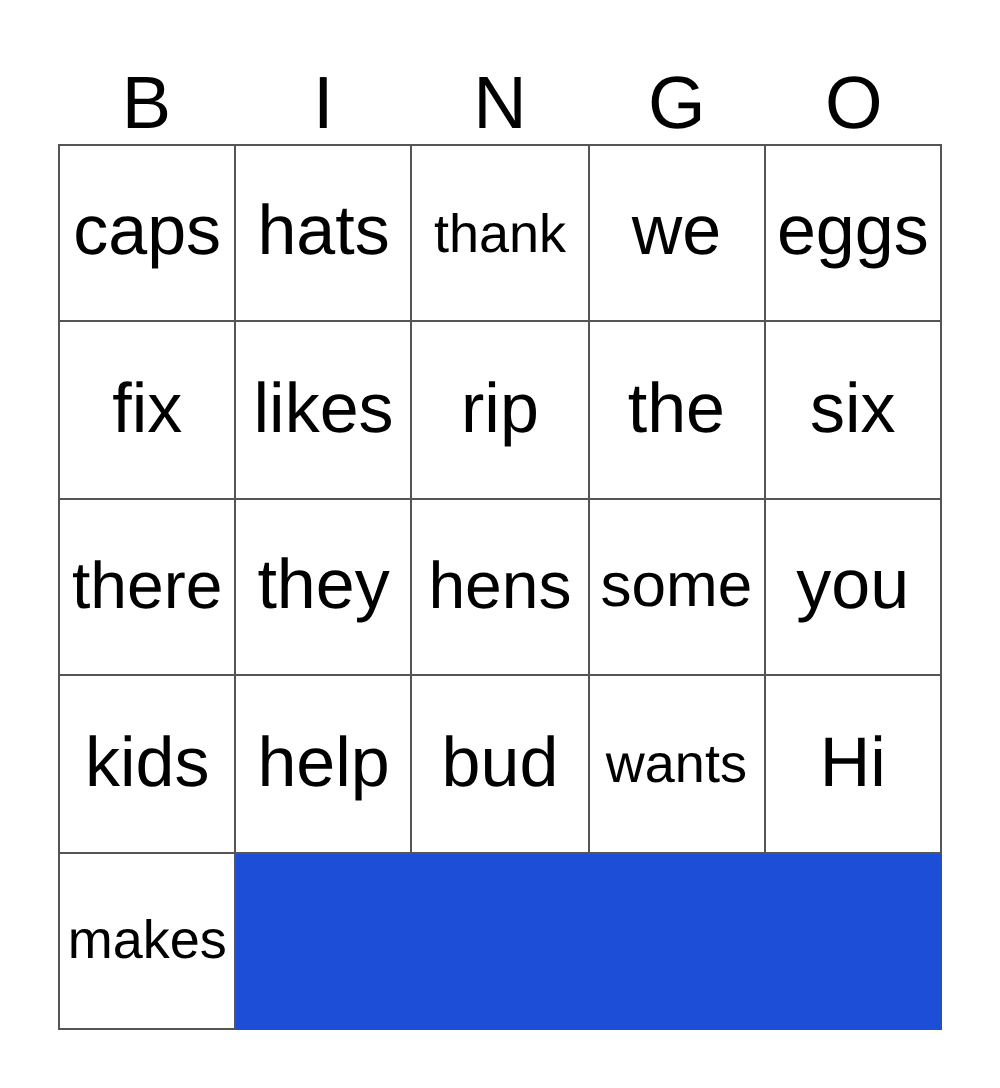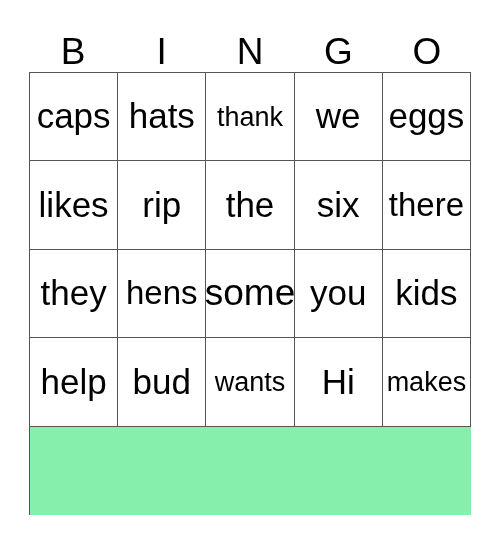--- a/index.html
+++ b/index.html
@@ -53,21 +53,21 @@
     left: 29px;
     top: 72px;
     width: 442px;
     height: 443px;
     display: grid;
     grid-template-columns: repeat(5, 1fr);
     grid-template-rows: repeat(5, 1fr);
     border-top: 1px solid #555555;
     border-left: 1px solid #555555;
     box-sizing: border-box;
-    background: #86efac;
+    background: #1d4ed8;
   }
   .bingo-cell {
     border-right: 1px solid #555555;
     border-bottom: 1px solid #555555;
     box-sizing: border-box;
     display: flex;
     align-items: center;
     justify-content: center;
     overflow: hidden;
     background: #ffffff;
@@ -76,21 +76,21 @@
     display: block;
     color: #000000;
     line-height: 1.05;
     white-space: nowrap;
     text-align: center;
     font-weight: 400;
   }
   
   .size-xl   { font-size: 35px; }
   .size-lg   { font-size: 33px; }
-  .size-md   { font-size: 37px; }
+  .size-md   { font-size: 31px; }
   .size-sm   { font-size: 27px; }
   .size-xs   { font-size: 22px; }
 </style>
 </head>
 <body>
 
 <div id="bingo-card">
 
   <div id="header-row">
     <div class="header-letter">B</div>
@@ -111,20 +111,23 @@
     <div class="bingo-cell">
         <span class="cell-text size-sm">thank</span>
       </div>
     <div class="bingo-cell">
         <span class="cell-text size-xl">we</span>
       </div>
     <div class="bingo-cell">
         <span class="cell-text size-xl">eggs</span>
       </div>
 
+    <div class="bingo-cell">
+        <span class="cell-text size-xl">fix</span>
+      </div>
     <div class="bingo-cell">
         <span class="cell-text size-xl">likes</span>
       </div>
     <div class="bingo-cell">
         <span class="cell-text size-xl">rip</span>
       </div>
     <div class="bingo-cell">
         <span class="cell-text size-xl">the</span>
       </div>
 

